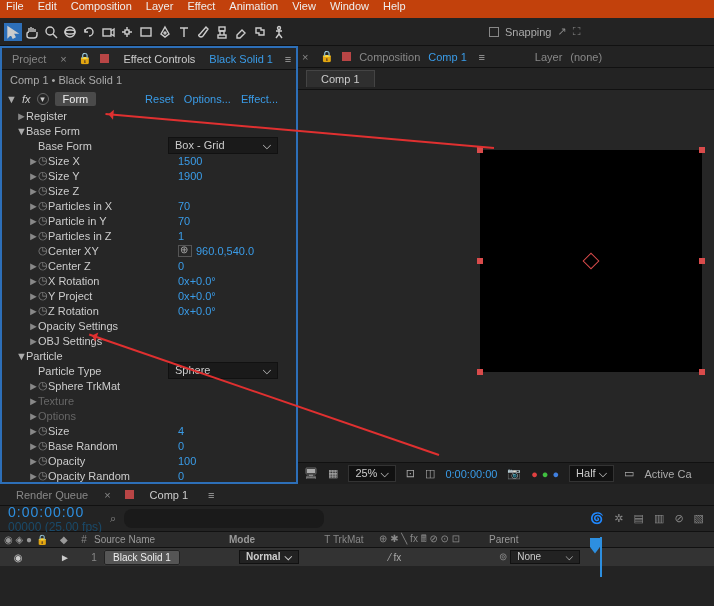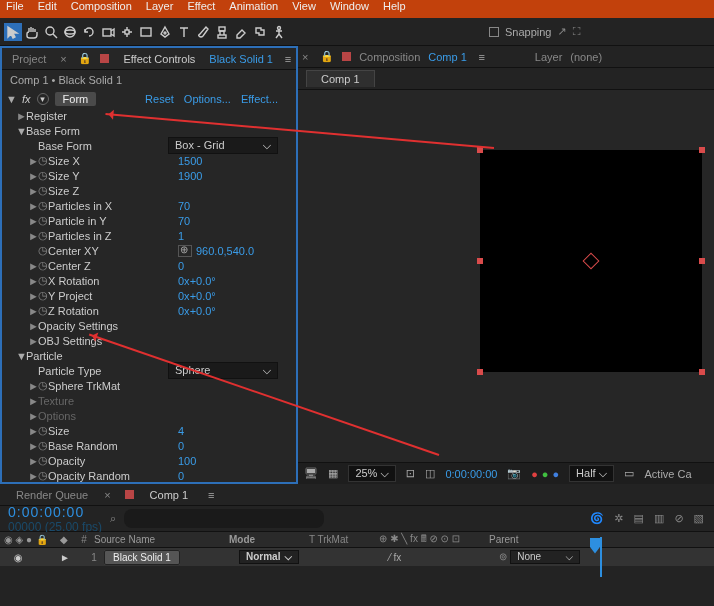--- a/index.html
+++ b/index.html
@@ -72,21 +72,21 @@
   .tl-icons { margin-left: auto; display: flex; gap: 10px; padding-right: 10px; color: #888; }
 
   .tl-cols { height: 16px; background: #2a2a2a; display: flex; align-items: center; font-size: 10px; color: #999; border-bottom: 1px solid #111; }
   .tl-row { height: 18px; display: flex; align-items: center; font-size: 10px; }
   .tl-row.layer { background: #333;}
   .c-eye { width: 36px; text-align:center; }
   .c-lock { width: 24px; }
   .c-num { width: 20px; text-align:center; color:#888; }
   .c-src { width: 135px; }
   .c-mode { width: 80px; font-weight: bold; }
-  .c-trk { width: 70px; color:#888; }
+  .c-trk { width: 70px; color:#888;text-align:center; }
   .c-sw { width: 110px; color:#888; }
   .c-par { width: 100px; }
   .layer-pill { background: #555; color: #eee; padding: 1px 8px; border-radius: 2px; border:1px solid #222; }
   .mode-dd { background: #222; border:1px solid #111; padding: 0 6px; width:60px; display:flex; justify-content:space-between; }
   .par-dd { background: #222; border:1px solid #111; padding: 0 6px; width:70px; display:flex; justify-content:space-between; }
   .track-area { flex:1; background: linear-gradient(#4a1a1a,#4a1a1a); border-left:1px solid #111; position:relative; }
   .playhead { position:absolute; left:0; top:-20px; width:2px; height:40px; background:#2d8fe0; }
 
   
   .arrow { position: absolute; background: #e03030; transform-origin: left center; height: 2px; }

